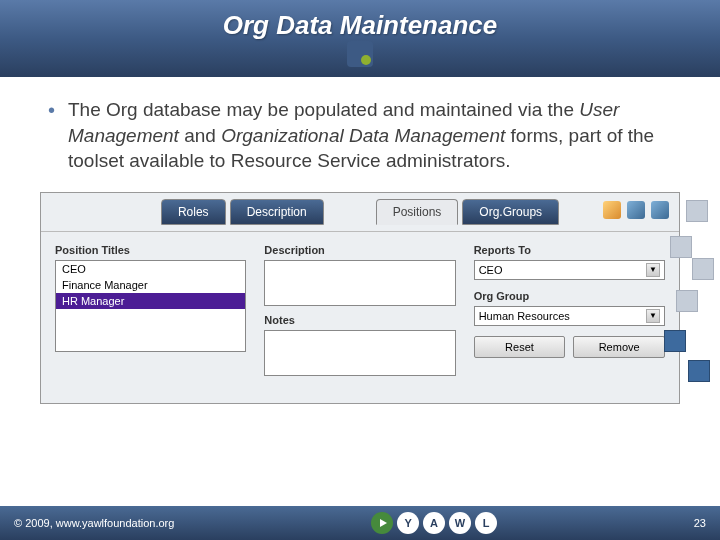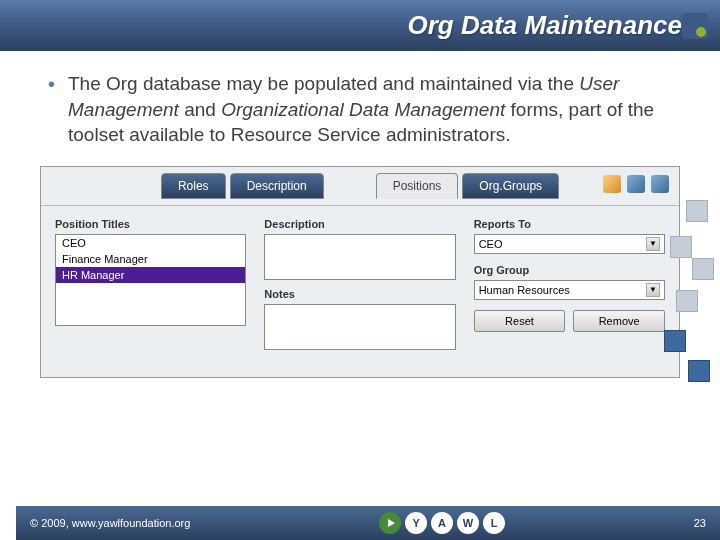--- a/index.html
+++ b/index.html
@@ -1,18 +1,18 @@
 <!DOCTYPE html>
 <html><head>
 <meta charset="utf-8">
 <style>
   * { box-sizing: border-box; margin: 0; padding: 0; }
   body { width: 720px; height: 540px; font-family: Arial, sans-serif; background: #fff; position: relative; overflow: hidden; }
   
-  .title-bar { background: linear-gradient(to bottom, #5a7aa8 0%, #3d5a84 50%, #2a3f5f 100%); color: #fff; padding: 10px 12px; display: flex; justify-content: flex-end; align-items: center; }
+  .title-bar { background: linear-gradient(to bottom, #5a7aa8 0%, #3d5a84 50%, #2a3f5f 100%); color: #fff; padding: 10px 24px; display: flex; justify-content: flex-start; align-items: center; flex-direction: column; }
   .title-bar h1 { font-size: 26px; font-weight: bold; font-style: italic; color: #fff; text-shadow: 1px 1px 2px rgba(0,0,0,0.3); }
   .title-corner { width: 26px; height: 26px; background: #3d5a84; border-radius: 4px; display: flex; align-items: center; justify-content: center; position: relative; }
   .title-corner::after { content: ""; position: absolute; width: 10px; height: 10px; background: #8fb030; border-radius: 50%; bottom: 2px; right: 2px; }
   
   .content { padding: 20px 48px 6px 48px; }
   .bullet-text { font-size: 19px; line-height: 1.35; color: #404040; position: relative; padding-left: 20px; margin-bottom: 12px; }
   .bullet-text::before { content: "•"; position: absolute; left: 0; color: #5a7aa8; font-size: 20px; }
   .italic { font-style: italic; }
   
   .app-window { margin: 0 40px; border: 1px solid #999; background: #eceff2; height: 212px; position: relative; }
@@ -32,21 +32,21 @@
   .listbox-item.selected { background: #4c1d95; color: #fff; }
   
   .textarea { background: #fff; border: 1px solid #888; height: 46px; width: 100%; margin-bottom: 8px; }
   
   .dropdown { background: #fff; border: 1px solid #888; height: 20px; display: flex; justify-content: space-between; align-items: center; padding: 0 4px; font-size: 11px; margin-bottom: 10px; }
   .dropdown-arrow { width: 14px; height: 14px; background: linear-gradient(to bottom,#eee,#ccc); border: 1px solid #aaa; display: flex; align-items: center; justify-content: center; font-size: 8px; }
   
   .btn-row { display: flex; gap: 8px; margin-bottom: 6px; }
   .btn { flex: 1; background: linear-gradient(to bottom,#f5f5f5,#d5d5d5); border: 1px solid #888; font-size: 11px; padding: 4px 0; text-align: center; border-radius: 2px; }
   
-  .footer { position: absolute; bottom: 0; left: 16px; right: 0; height: 34px; background: linear-gradient(to bottom, #4a6a94, #2a3f5f); color: #fff; display: flex; align-items: center; justify-content: space-between; padding: 0 14px; font-size: 11px; }
+  .footer { position: absolute; bottom: 0; left: 0; right: 0; height: 34px; background: linear-gradient(to bottom, #4a6a94, #2a3f5f); color: #fff; display: flex; align-items: center; justify-content: space-between; padding: 0 14px; font-size: 11px; }
   .footer-logo { display: flex; align-items: center; gap: 4px; }
   .logo-circle { width: 22px; height: 22px; border-radius: 50%; background: #fff; color: #2a3f5f; display: flex; align-items: center; justify-content: center; font-size: 11px; font-weight: bold; }
   .logo-play { width: 22px; height: 22px; border-radius: 50%; background: #468a3c; display: flex; align-items: center; justify-content: center; }
   .logo-play::after { content: ""; border-left: 7px solid #fff; border-top: 4px solid transparent; border-bottom: 4px solid transparent; margin-left: 2px; }
   
   .decor-squares { position: absolute; right: 0; top: 200px; width: 70px; height: 200px; overflow: hidden; pointer-events: none; }
   .sq { position: absolute; width: 22px; height: 22px; background: #c5cdd8; border: 1px solid #a8b0bd; }
   .sq.blue { background: #3d6a9e; border-color: #2a4a70; }
   .sq1 { top: 0; right: 12px; } .sq2 { top: 36px; right: 28px; } .sq3 { top: 58px; right: 6px; }
   .sq4 { top: 90px; right: 22px; } .sq5 { top: 130px; right: 34px; } .sq6 { top: 160px; right: 10px; }

